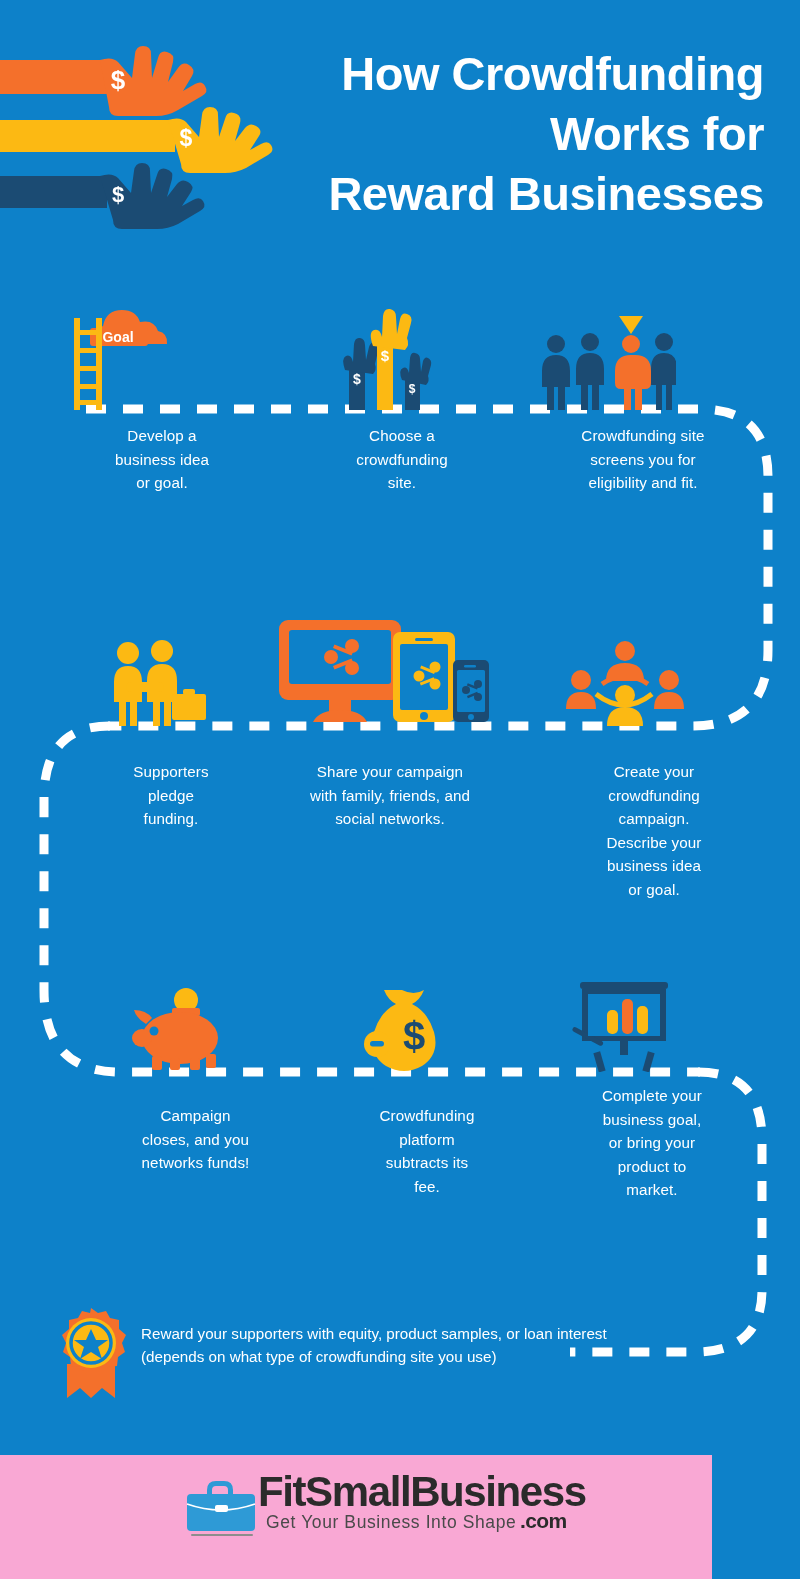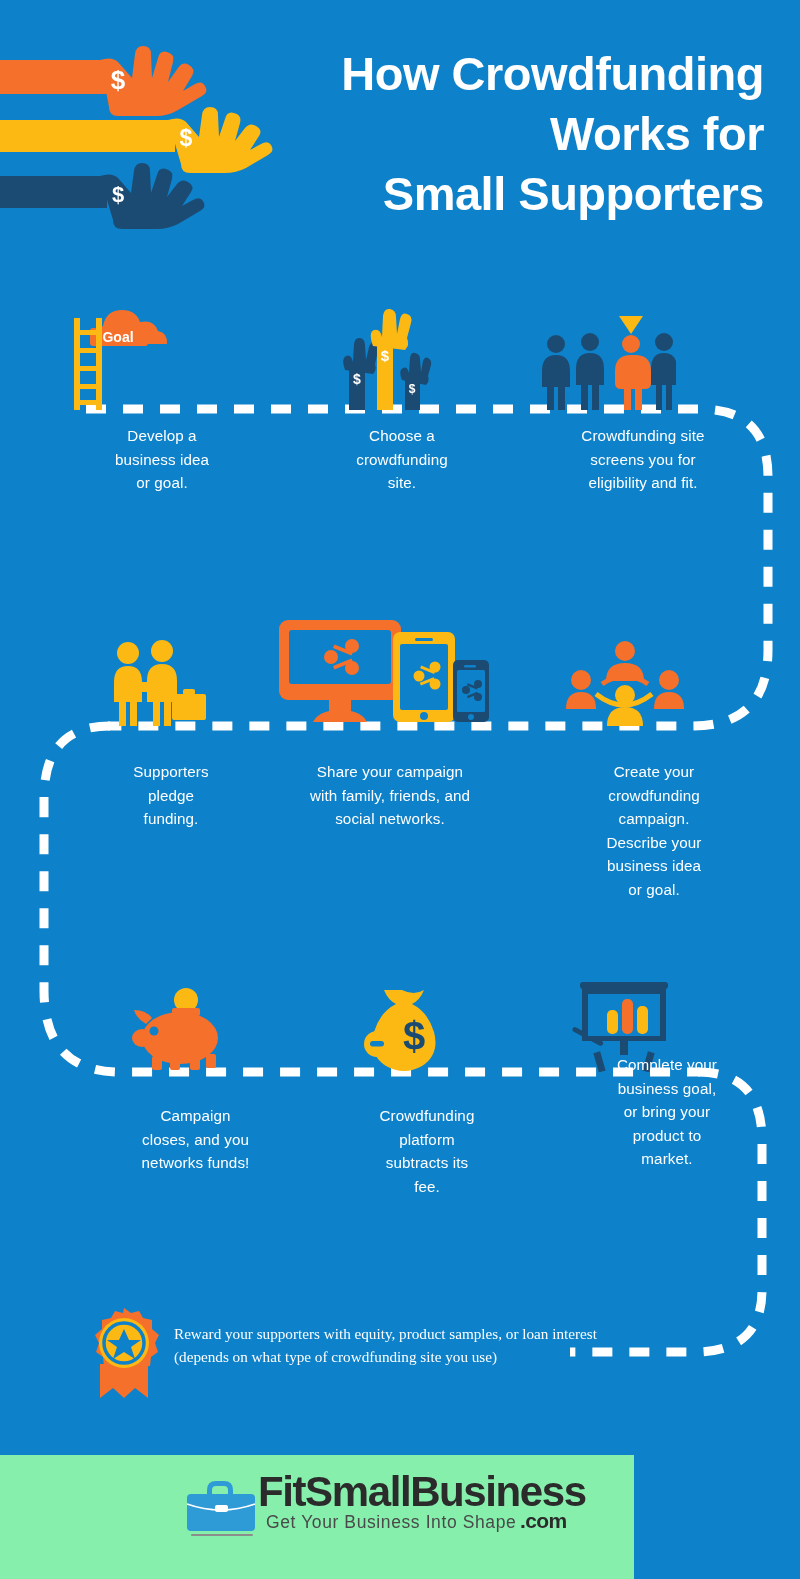--- a/index.html
+++ b/index.html
@@ -38,33 +38,33 @@
   .r1c1{left:72px;top:424px;width:180px;}
   .r1c2{left:307px;top:424px;width:190px;}
   .r1c3{left:543px;top:424px;width:200px;}
   
   .r2c1{left:86px;top:760px;width:170px;}
   .r2c2{left:275px;top:760px;width:230px;}
   .r2c3{left:564px;top:760px;width:180px;}
   
   .r3c1{left:108px;top:1104px;width:175px;}
   .r3c2{left:337px;top:1104px;width:180px;}
-  .r3c3{left:562px;top:1053px;width:180px;margin-left:15px;}
-
-  
-  .reward{position:absolute;left:76px;top:1300px;width:620px;height:105px;font-family:Liberation Serif, serif;}
+  .r3c3{left:562px;top:1084px;width:180px;}
+
+  
+  .reward{position:absolute;left:43px;top:1300px;width:620px;height:105px;}
   .reward .rtxt{
     position:absolute;left:98px;top:22px;width:470px;
     color:#fff;font-size:15.2px;line-height:1.52;
   }
 
   
   .footer{
-    position:absolute;left:0;top:1455px;width:634px;height:124px;
-    background:#86efac;
+    position:absolute;left:0;top:1455px;width:712px;height:124px;
+    background:#f9a8d4;
   }
   .logo{position:absolute;left:185px;top:22px;}
   .logo-brand{
     position:absolute;left:258px;top:16px;
     font-size:42px;font-weight:bold;color:#2b2b2b;letter-spacing:-1.4px;
     line-height:1;
   }
   .logo-tag{
     position:absolute;left:266px;top:59px;
     font-size:17.5px;color:#4a4a4a;letter-spacing:.6px;line-height:1;text-align:right;
@@ -97,21 +97,21 @@
       <g>
         <rect x="-5" y="142" width="112" height="32" fill="#1b4b73"></rect>
         <path d="M100 142 q12 -4 18 2 l13 15 3 -22 q1 -8 8 -8 q8 0 8 8 l1 22 6 -18 q2 -8 9 -6 q8 2 6 10 l-5 18 10 -13 q5 -6 11 -2 q7 4 3 10 l-9 14 11 -6 q7 -4 10 1 q4 6 -3 10 l-22 13 q-10 5 -21 5 l-35 0 q-9 0 -9 -9 z" fill="#1b4b73"></path>
         <text x="118" y="168" font-family="Liberation Sans, sans-serif" font-size="22" font-weight="bold" fill="#ffffff" text-anchor="middle">$</text>
       </g>
     </svg>
 
     <div class="title">
       <span class="tl">How Crowdfunding</span>
       <span class="tl">Works for</span>
-      <span class="tl">Small Supporters</span>
+      <span class="tl">Reward Businesses</span>
     </div>
   </div>
 
   <div class="pathwrap">
     <svg width="800" height="1460" viewBox="0 0 800 1460">
 
       <path d="M86 409 L700 409 Q768 409 768 477 L768 650 Q768 726 692 726 L108 726" fill="none" stroke="#ffffff" stroke-width="9" stroke-linecap="butt" stroke-dasharray="20 17"></path>
 
       <path d="M110 726 Q44 726 44 798 L44 990 Q44 1072 120 1072 L700 1072" fill="none" stroke="#ffffff" stroke-width="9" stroke-linecap="butt" stroke-dasharray="20 17"></path>
 

